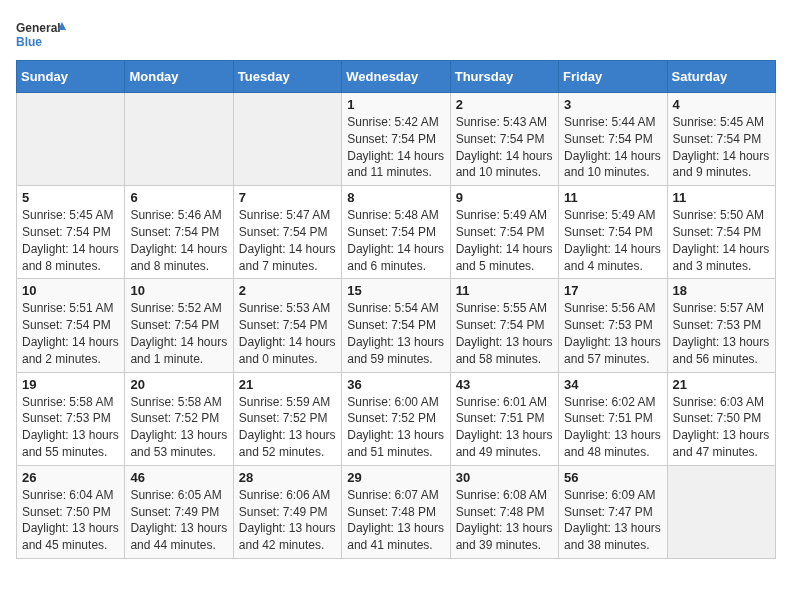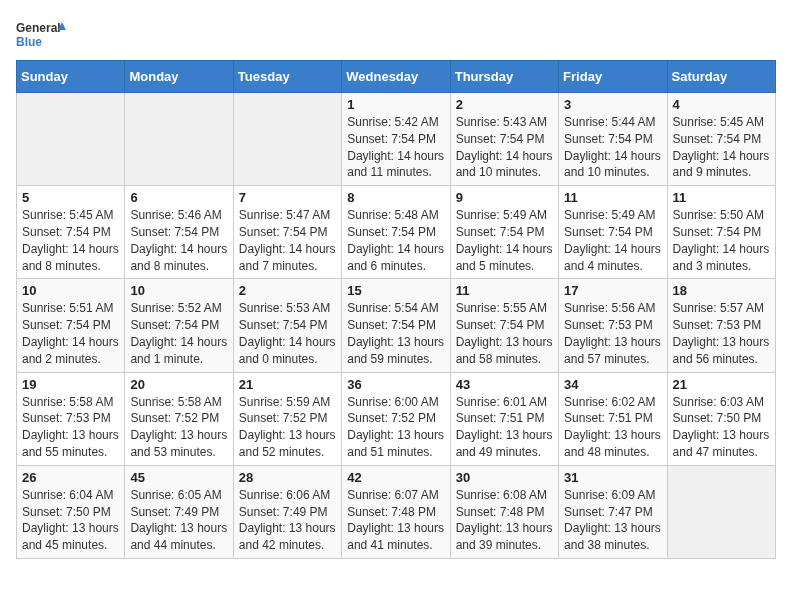--- a/index.html
+++ b/index.html
@@ -215,35 +215,35 @@
           <span class="day-number">21</span>
           <div class="cell-content">Sunrise: 6:03 AM<br>Sunset: 7:50 PM<br>Daylight: 13 hours and 47 minutes.</div>
         </td>
       </tr>
       <tr>
         <td>
           <span class="day-number">26</span>
           <div class="cell-content">Sunrise: 6:04 AM<br>Sunset: 7:50 PM<br>Daylight: 13 hours and 45 minutes.</div>
         </td>
         <td>
-          <span class="day-number">45</span>
+          <span class="day-number">46</span>
           <div class="cell-content">Sunrise: 6:05 AM<br>Sunset: 7:49 PM<br>Daylight: 13 hours and 44 minutes.</div>
         </td>
         <td>
           <span class="day-number">28</span>
           <div class="cell-content">Sunrise: 6:06 AM<br>Sunset: 7:49 PM<br>Daylight: 13 hours and 42 minutes.</div>
         </td>
         <td>
-          <span class="day-number">42</span>
+          <span class="day-number">29</span>
           <div class="cell-content">Sunrise: 6:07 AM<br>Sunset: 7:48 PM<br>Daylight: 13 hours and 41 minutes.</div>
         </td>
         <td>
           <span class="day-number">30</span>
           <div class="cell-content">Sunrise: 6:08 AM<br>Sunset: 7:48 PM<br>Daylight: 13 hours and 39 minutes.</div>
         </td>
         <td>
-          <span class="day-number">31</span>
+          <span class="day-number">56</span>
           <div class="cell-content">Sunrise: 6:09 AM<br>Sunset: 7:47 PM<br>Daylight: 13 hours and 38 minutes.</div>
         </td>
         <td class="empty-cell"></td>
       </tr>
     </tbody>
 </table>
 
 </body></html>

